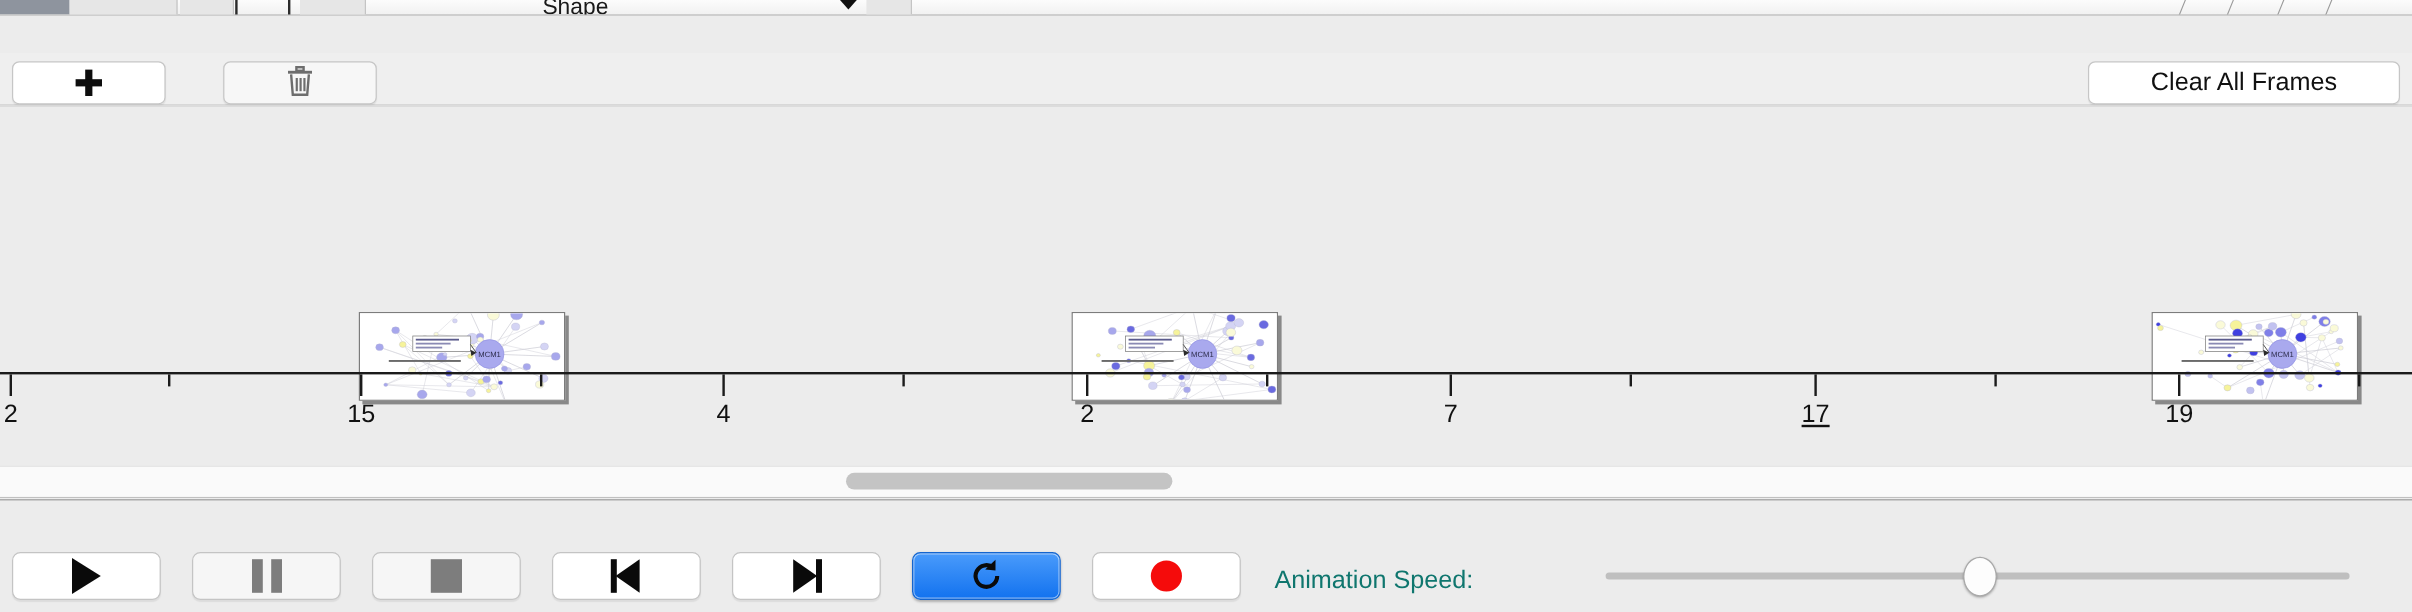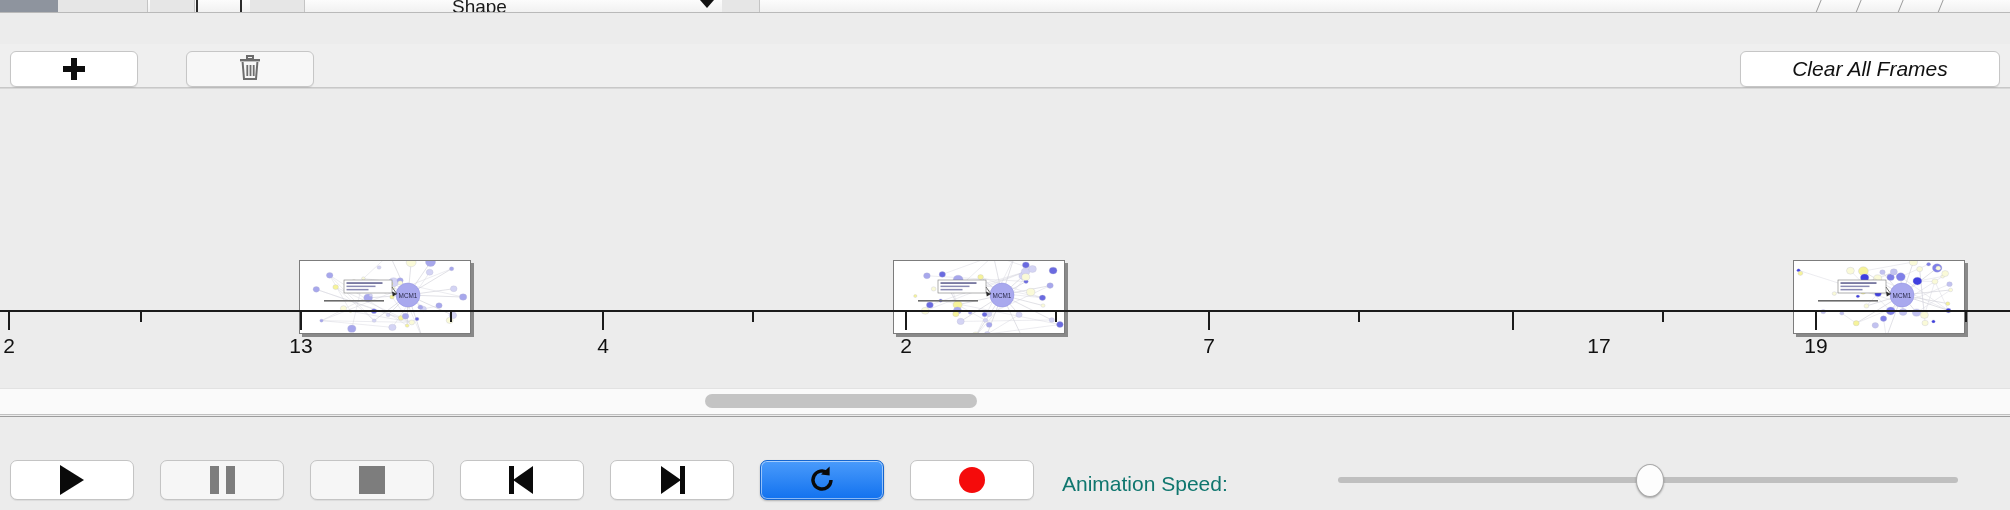--- a/index.html
+++ b/index.html
@@ -59,21 +59,21 @@
   
   .toolbar {
     position:absolute; left:0; top:44px; width:2010px; height:44px;
     background:#efefef; border-bottom:1px solid #c8c8c8;
   }
   .btn {
     position:absolute; background:#ffffff;
     border:1px solid #c6c6c6; border-radius:6px;
     box-shadow:0 1px 1px rgba(0,0,0,.07);
     display:flex; align-items:center; justify-content:center;
-    cursor:default; color:#111;font-style:italic;
+    cursor:default; color:#111;
   }
   .btn.flat { background:#f7f7f7; }
   #add-frame-button    { left:10px;  top:7px; width:128px; height:36px; }
   #delete-frame-button { left:186px; top:7px; width:128px; height:36px; }
   #clear-frames-button {
     right:10px; top:7px; width:260px; height:36px;
     font-size:21px; color:#111;
   }
   .plus {
     position:relative; width:22px; height:22px;
@@ -516,33 +516,33 @@
           </div>
         </div>
       </div>
     <div class="ruler">
       <div class="axis-line"></div>
       <div id="ticks-layer">
           <div class="tick major" style="left: 8px;"></div>
           <div class="tlabel" style="left: 9px;">2</div>
           <div class="tick minor" style="left: 140px;"></div>
           <div class="tick major" style="left: 300px;"></div>
-          <div class="tlabel" style="left: 301px;">13</div>
+          <div class="tlabel" style="left: 301px;">15</div>
           <div class="tick minor" style="left: 450px;"></div>
           <div class="tick major" style="left: 602px;"></div>
           <div class="tlabel" style="left: 603px;">4</div>
           <div class="tick minor" style="left: 752px;"></div>
           <div class="tick major" style="left: 905px;"></div>
           <div class="tlabel" style="left: 906px;">2</div>
           <div class="tick minor" style="left: 1055px;"></div>
           <div class="tick major" style="left: 1208px;"></div>
           <div class="tlabel" style="left: 1209px;">7</div>
           <div class="tick minor" style="left: 1358px;"></div>
           <div class="tick major" style="left: 1512px;"></div>
-          <div class="tlabel" style="left: 1599px;">17</div>
+          <div class="tlabel" style="left: 1513px; text-decoration: underline;">17</div>
           <div class="tick minor" style="left: 1662px;"></div>
           <div class="tick major" style="left: 1815px;"></div>
           <div class="tlabel" style="left: 1816px;">19</div>
           <div class="tick minor" style="left: 1965px;"></div>
         </div>
     </div>
     <div class="scroll-track"></div>
     <div class="scroll-thumb"></div>
   </div>
 

